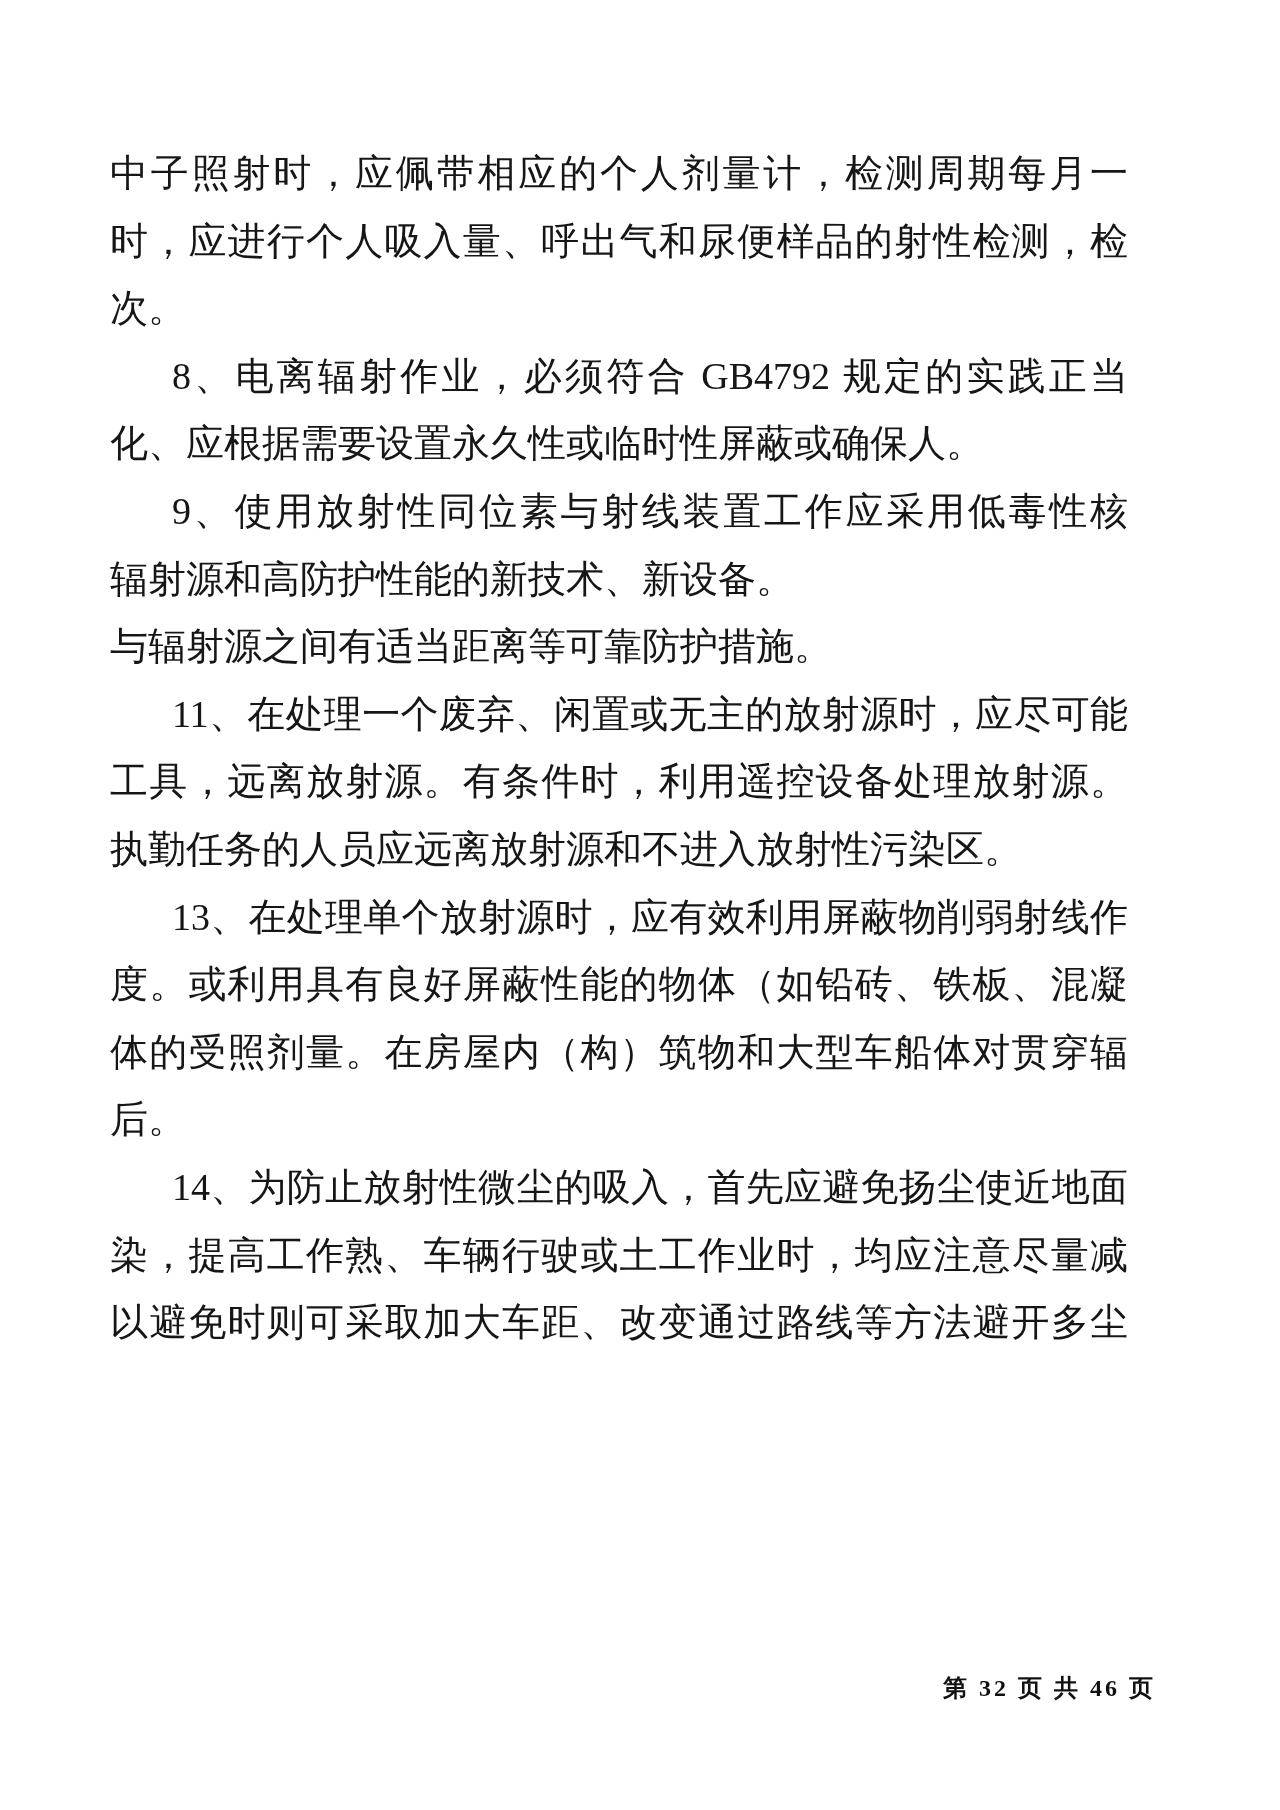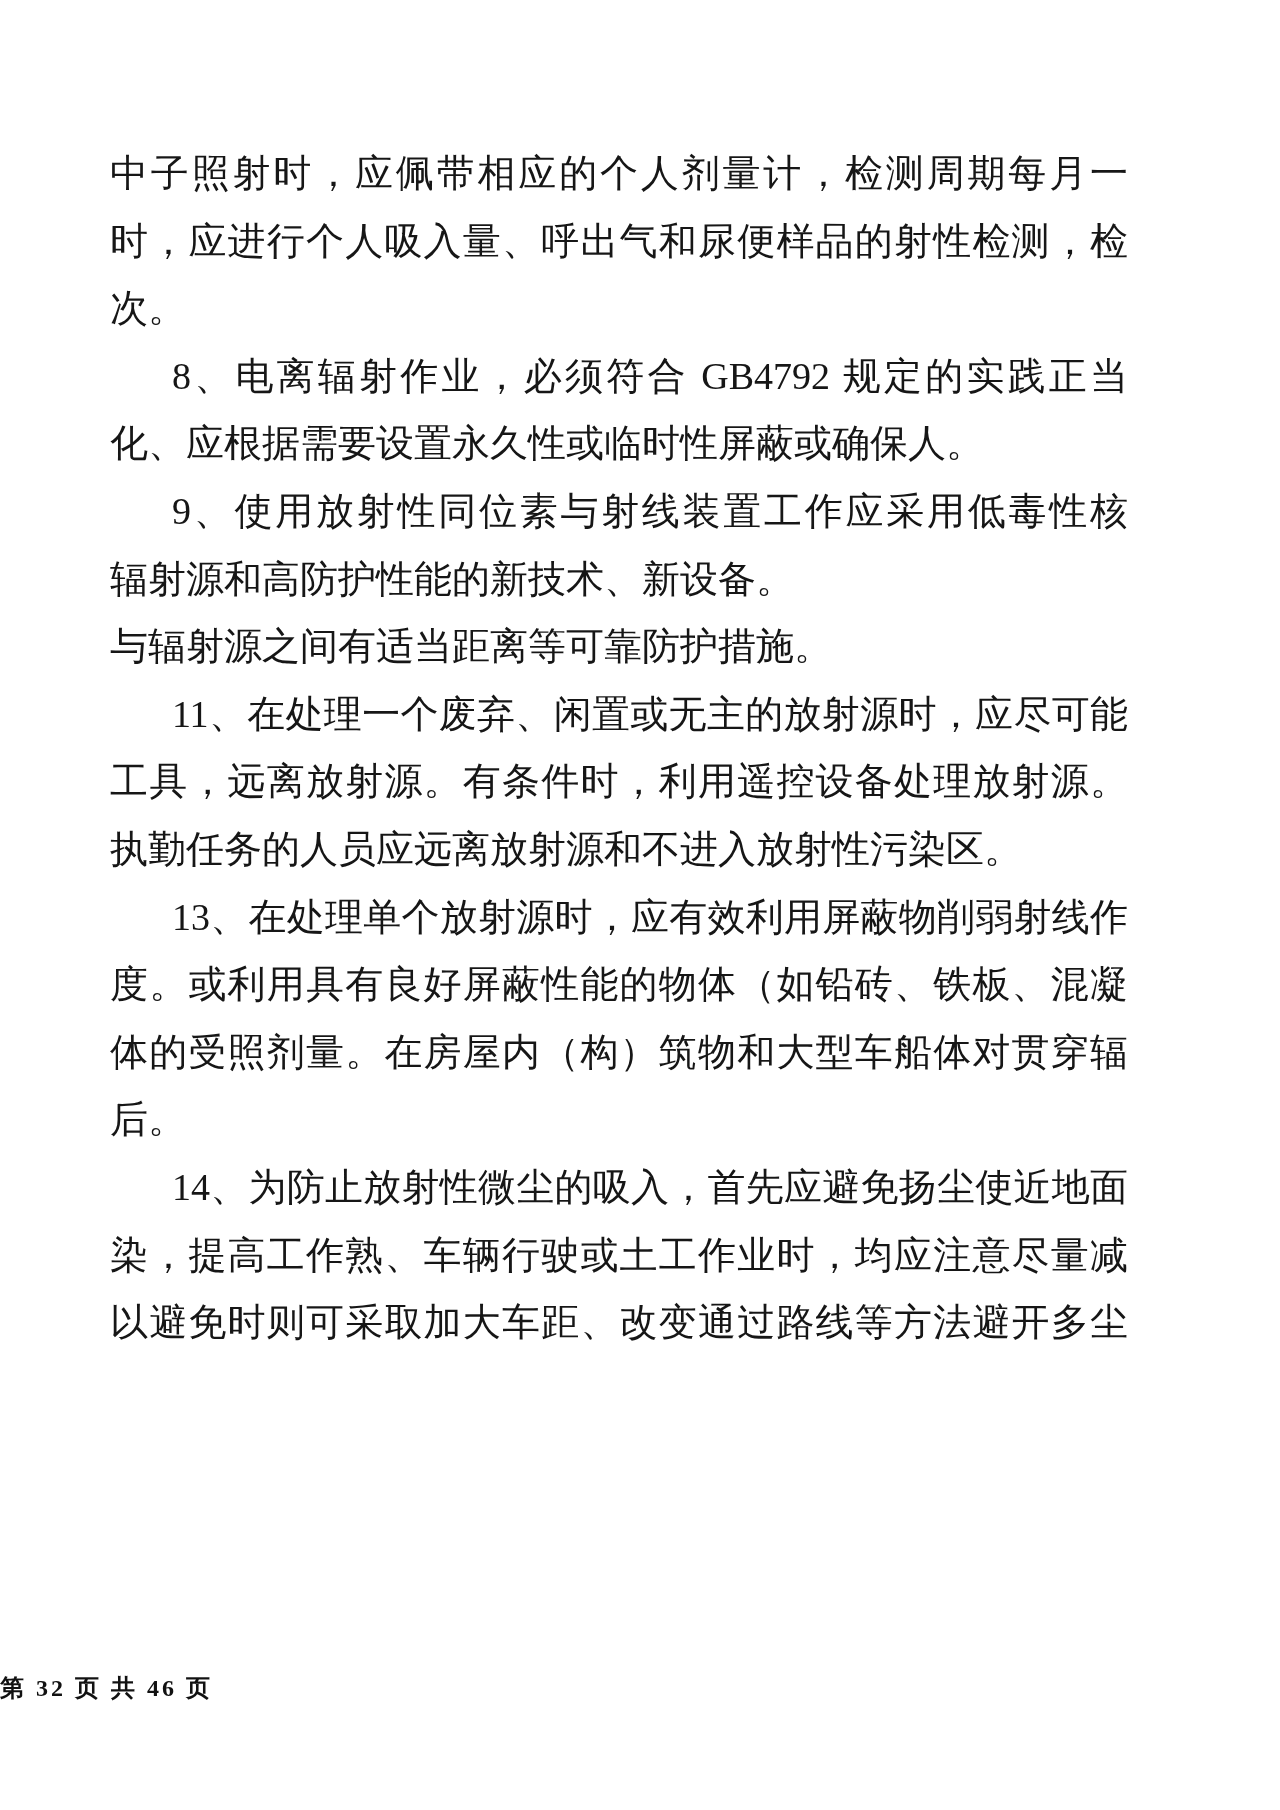--- a/index.html
+++ b/index.html
@@ -36,21 +36,21 @@
     text-align-last: justify;
   }
   .line.indent {
     text-indent: 62px;
   }
   .page-footer {
     position: absolute;
     top: 1672px;
     left: 0;
     width: 1156px;
-    text-align: left;
+    text-align: right;
     font-size: 24px;
     font-weight: 700;
     letter-spacing: 3px;
     color: #111111;
     font-family: "Liberation Serif", "DejaVu Serif", serif;
   }
 </style>
 </head>
 <body>
 

